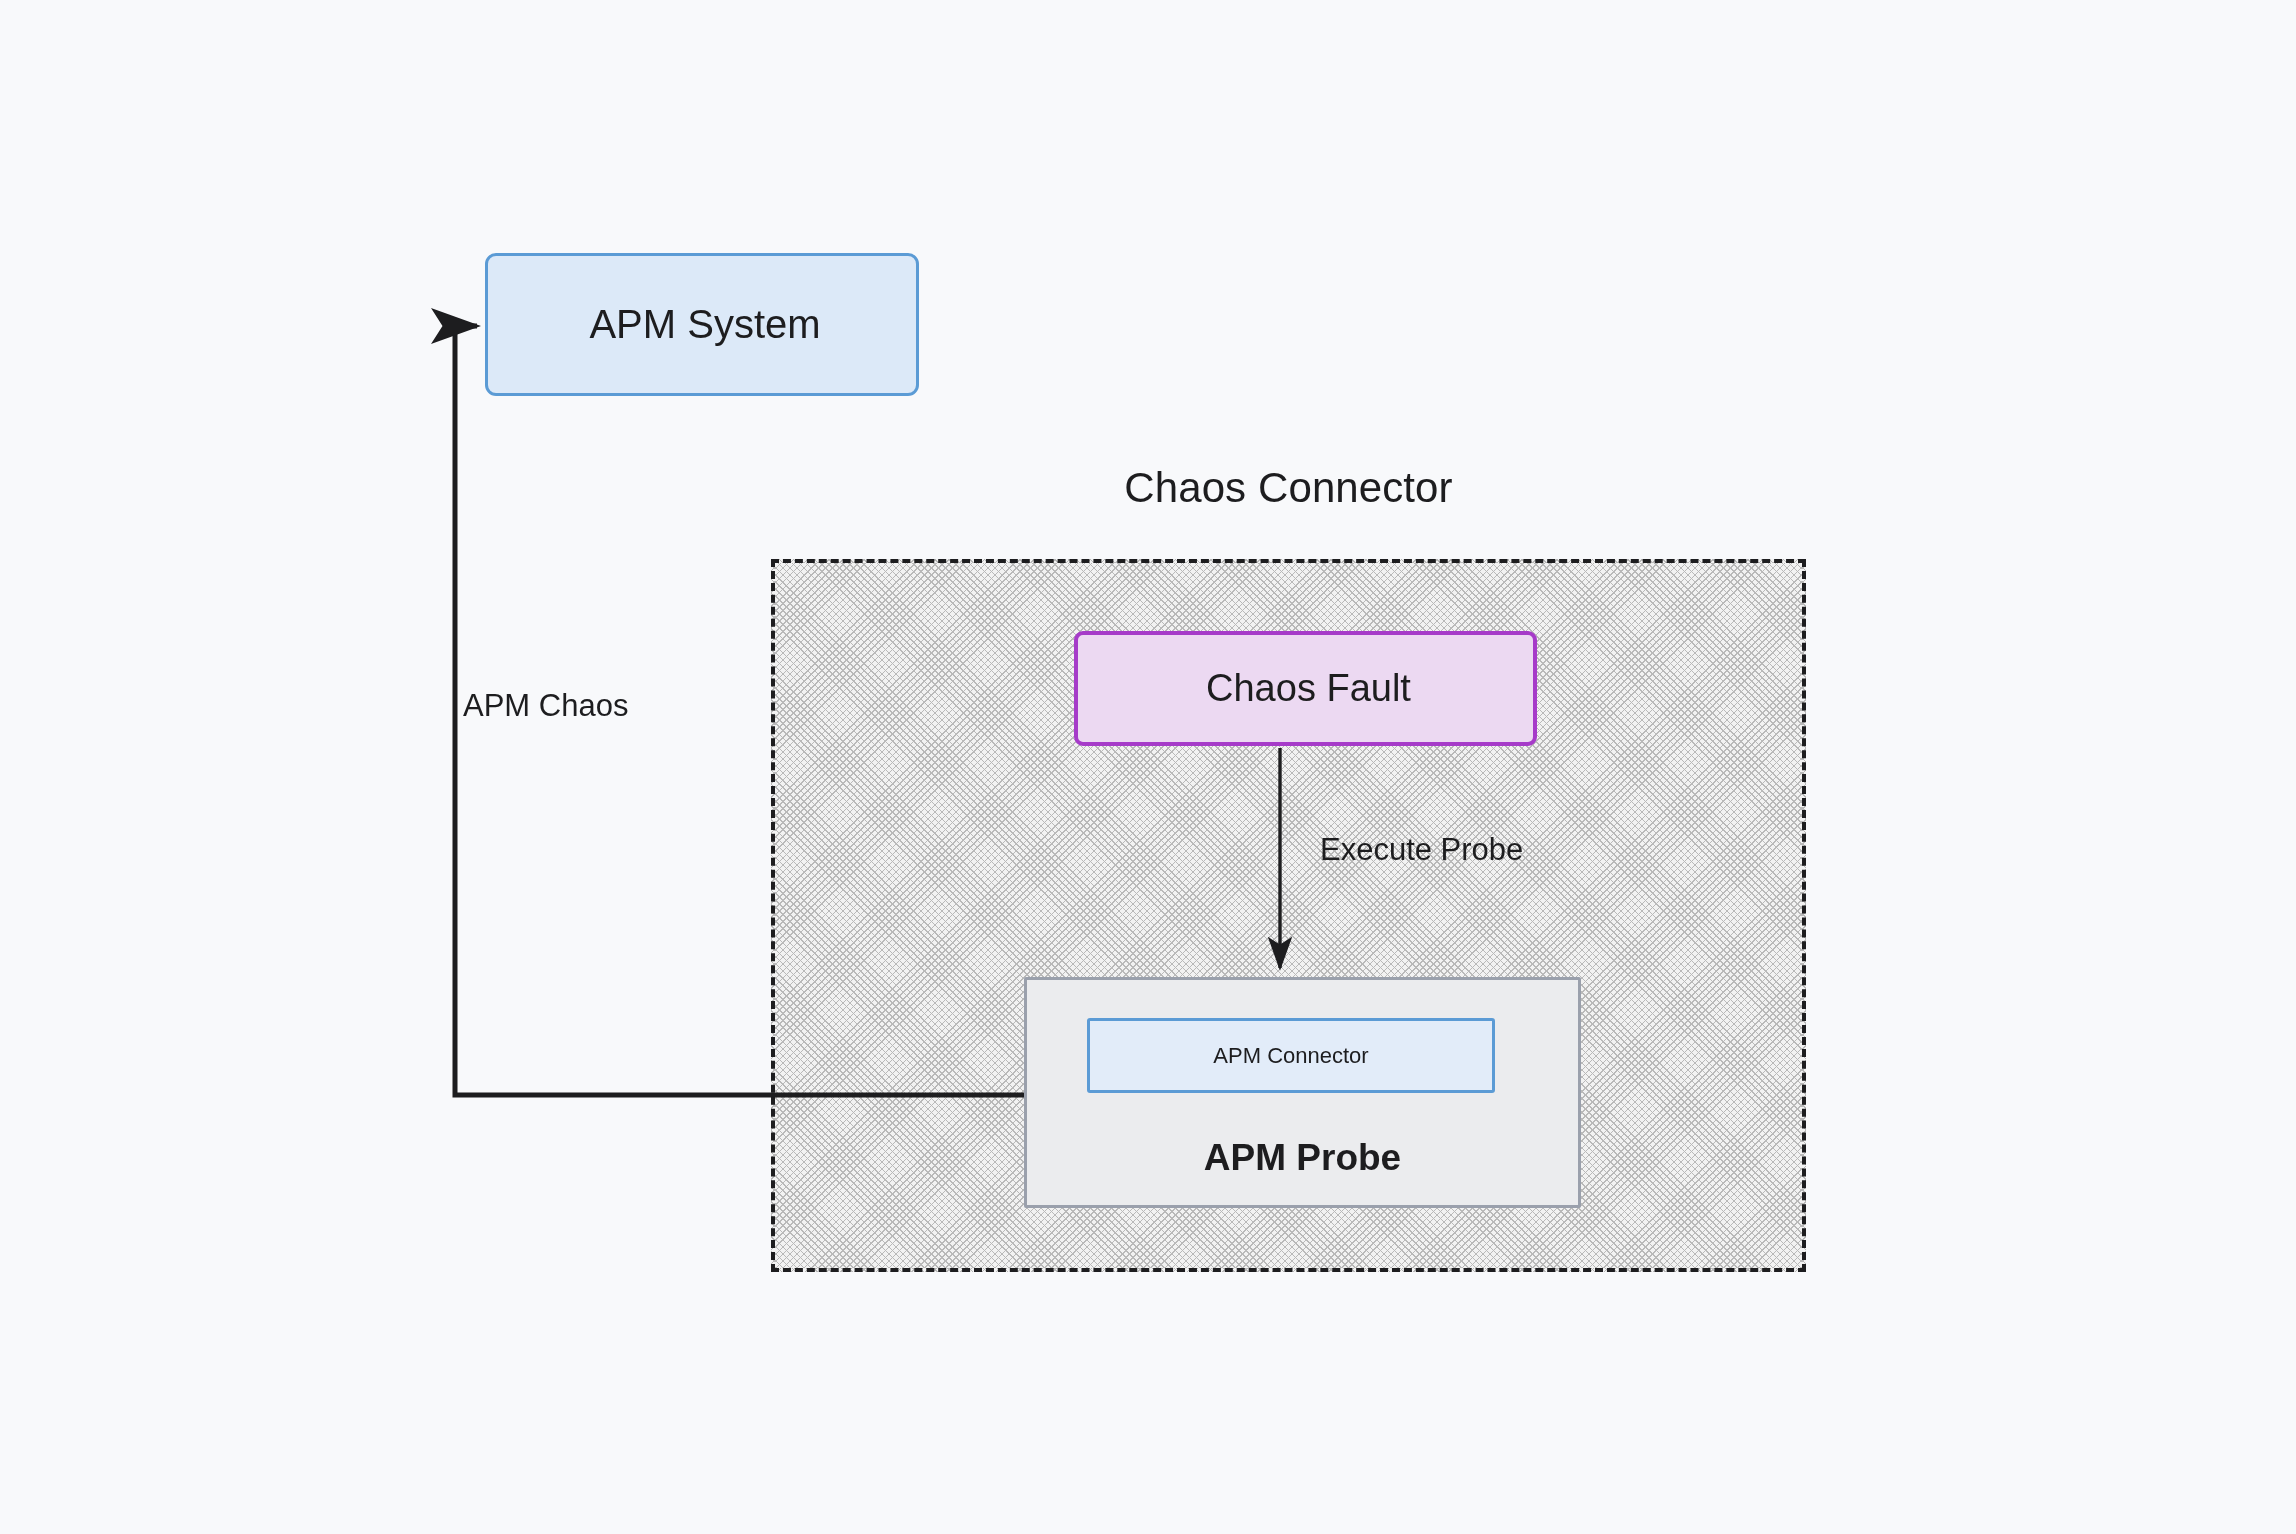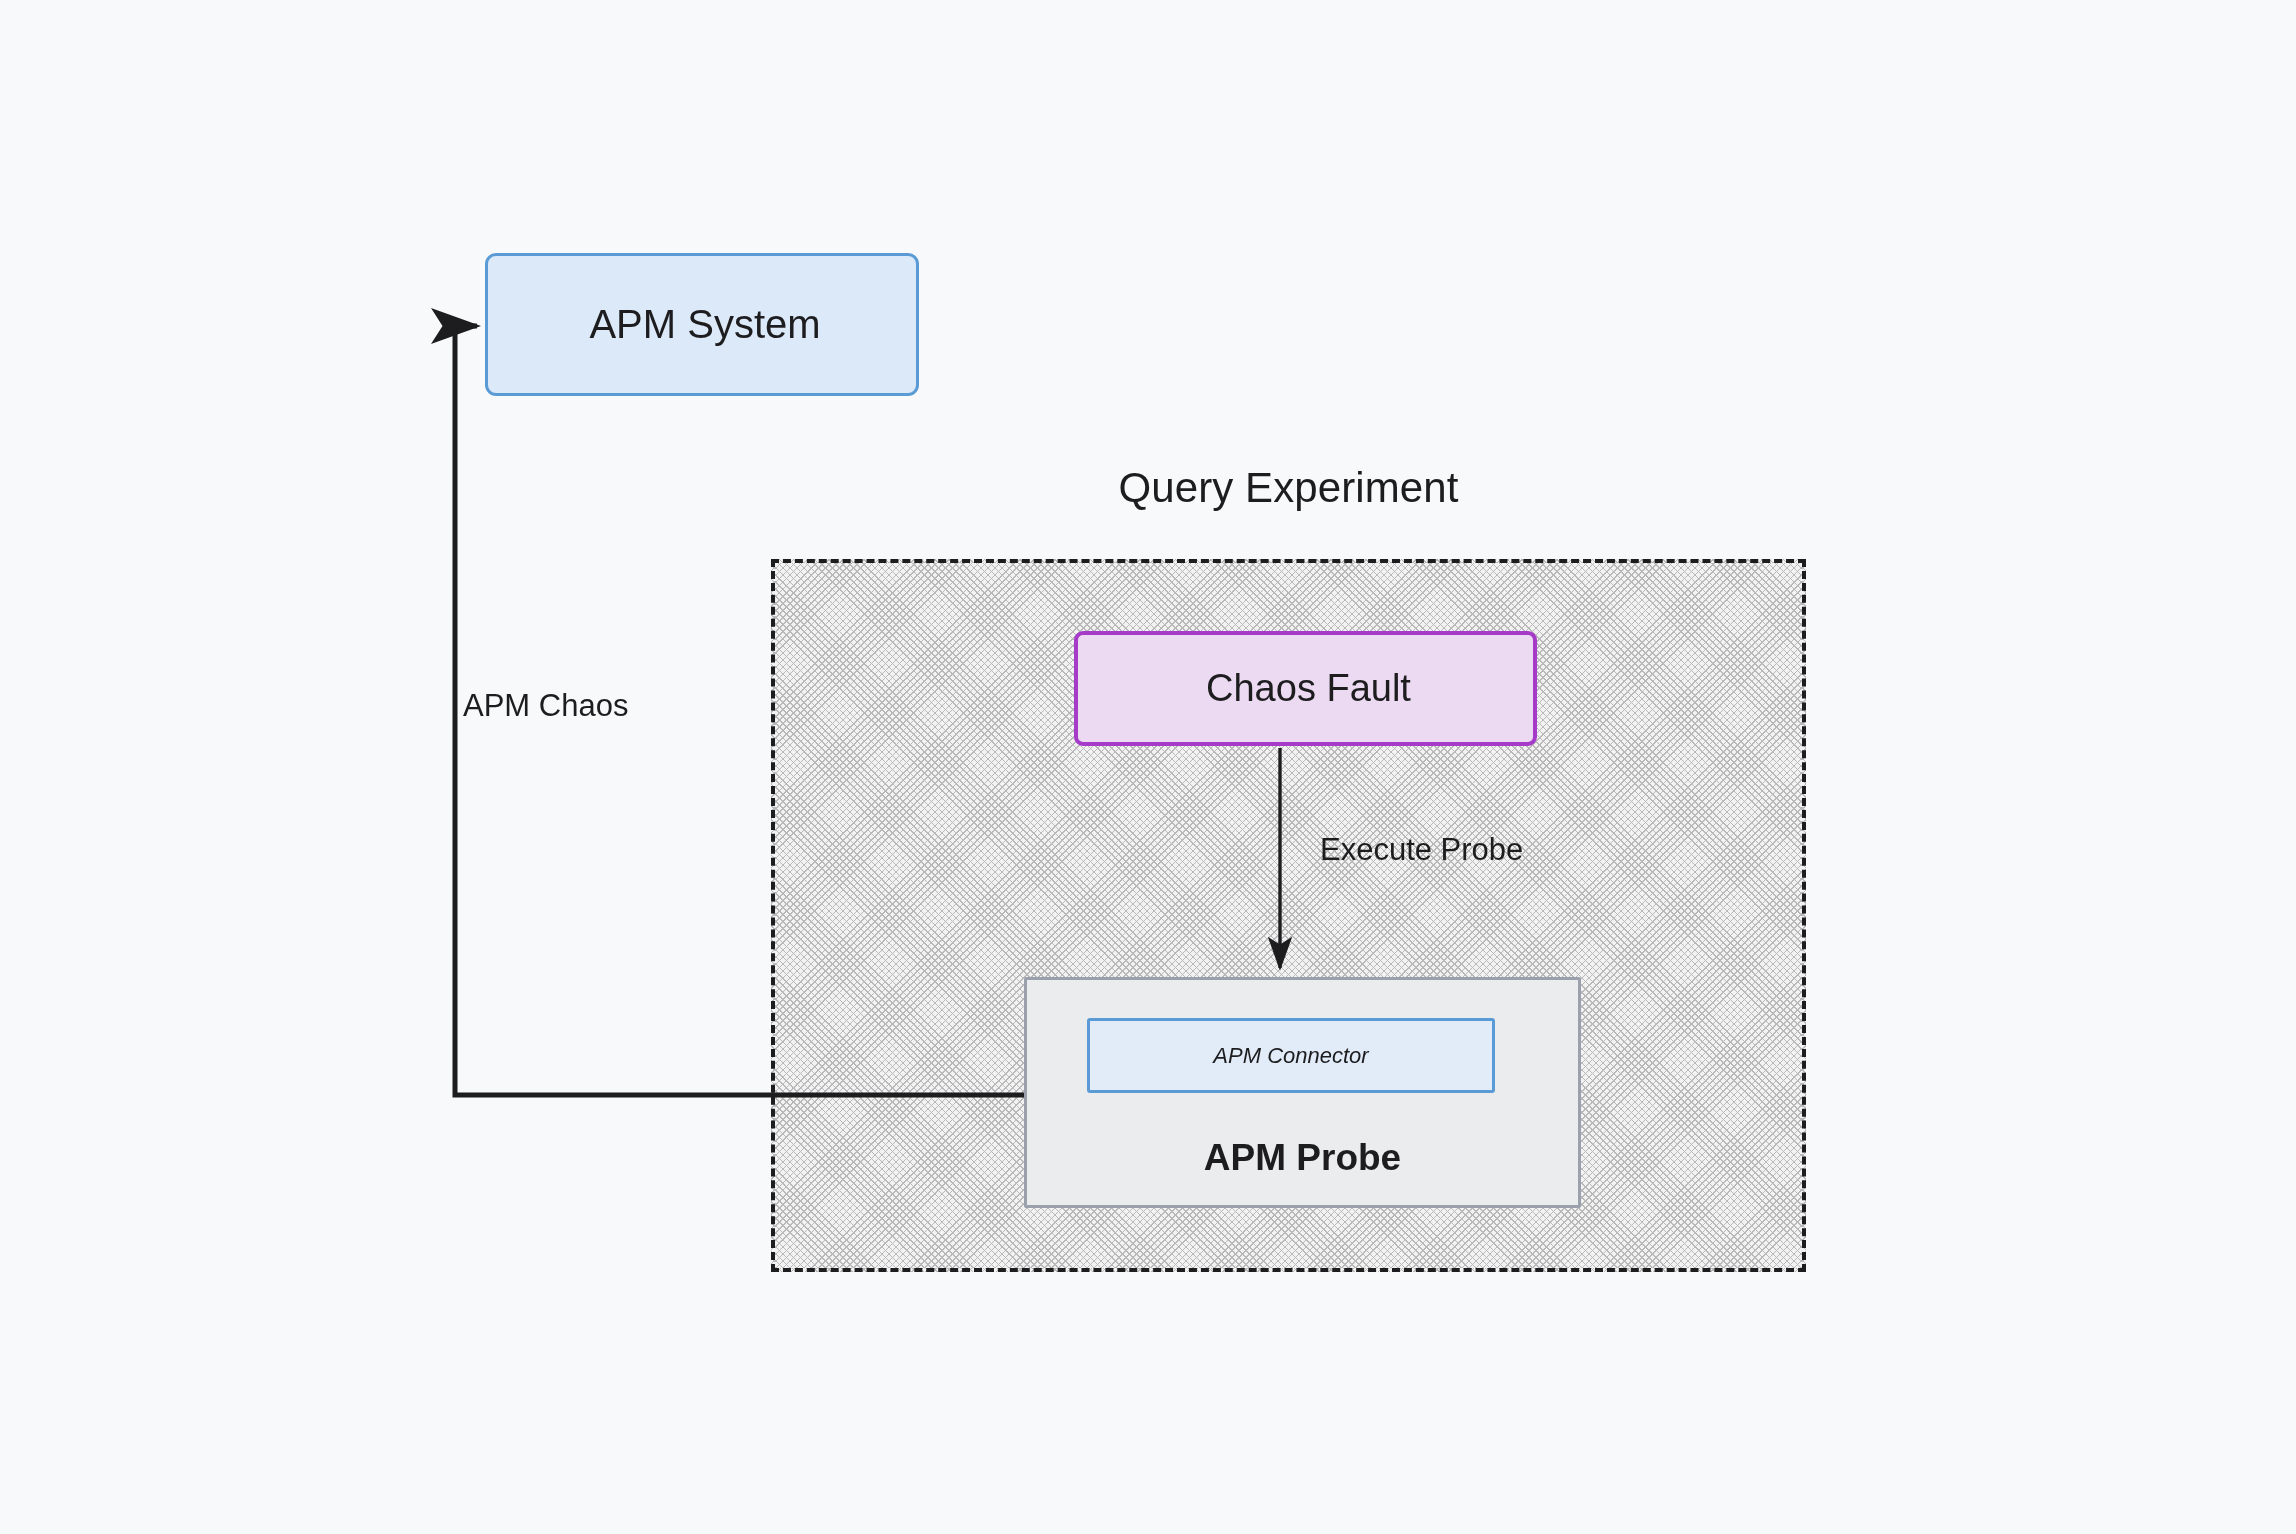--- a/index.html
+++ b/index.html
@@ -115,21 +115,20 @@
     background: #e2ecf9;
     border: 3px solid #5b9bd5;
     border-radius: 3px;
     font-size: 22px;
     color: #1d1d1f;
     position: absolute;
     box-sizing: border-box;
     display: flex;
     align-items: center;
     justify-content: center;
-    font-style: italic;
   }
 
   
   .edge-label {
     position: absolute;
     font-size: 31px;
     color: #1d1d1f;
     white-space: nowrap;
   }
   .label-apm-query {
@@ -140,21 +139,21 @@
     left: 1320px;
     top: 832px;
   }
 </style>
 </head>
 <body>
 
 <div id="stage">
 
   <div class="group-box"></div>
-  <div class="group-title">Query Experiment</div>
+  <div class="group-title">Chaos Connector</div>
 
   <svg id="edges" viewBox="0 0 2296 1534" xmlns="http://www.w3.org/2000/svg">
     <defs>
       <marker id="arrowEnd" markerWidth="12" markerHeight="12" refX="9.2" refY="4" orient="auto" markerUnits="strokeWidth">
         <path d="M0,0.4 L10,4 L0,7.6 L2.3,4 Z" fill="#1d1d1f"></path>
       </marker>
     </defs>
 
     <g>
       <path d="M1280,748 L1280,968" fill="none" stroke="#1d1d1f" stroke-width="3.4" marker-end="url(#arrowEnd)"></path>

